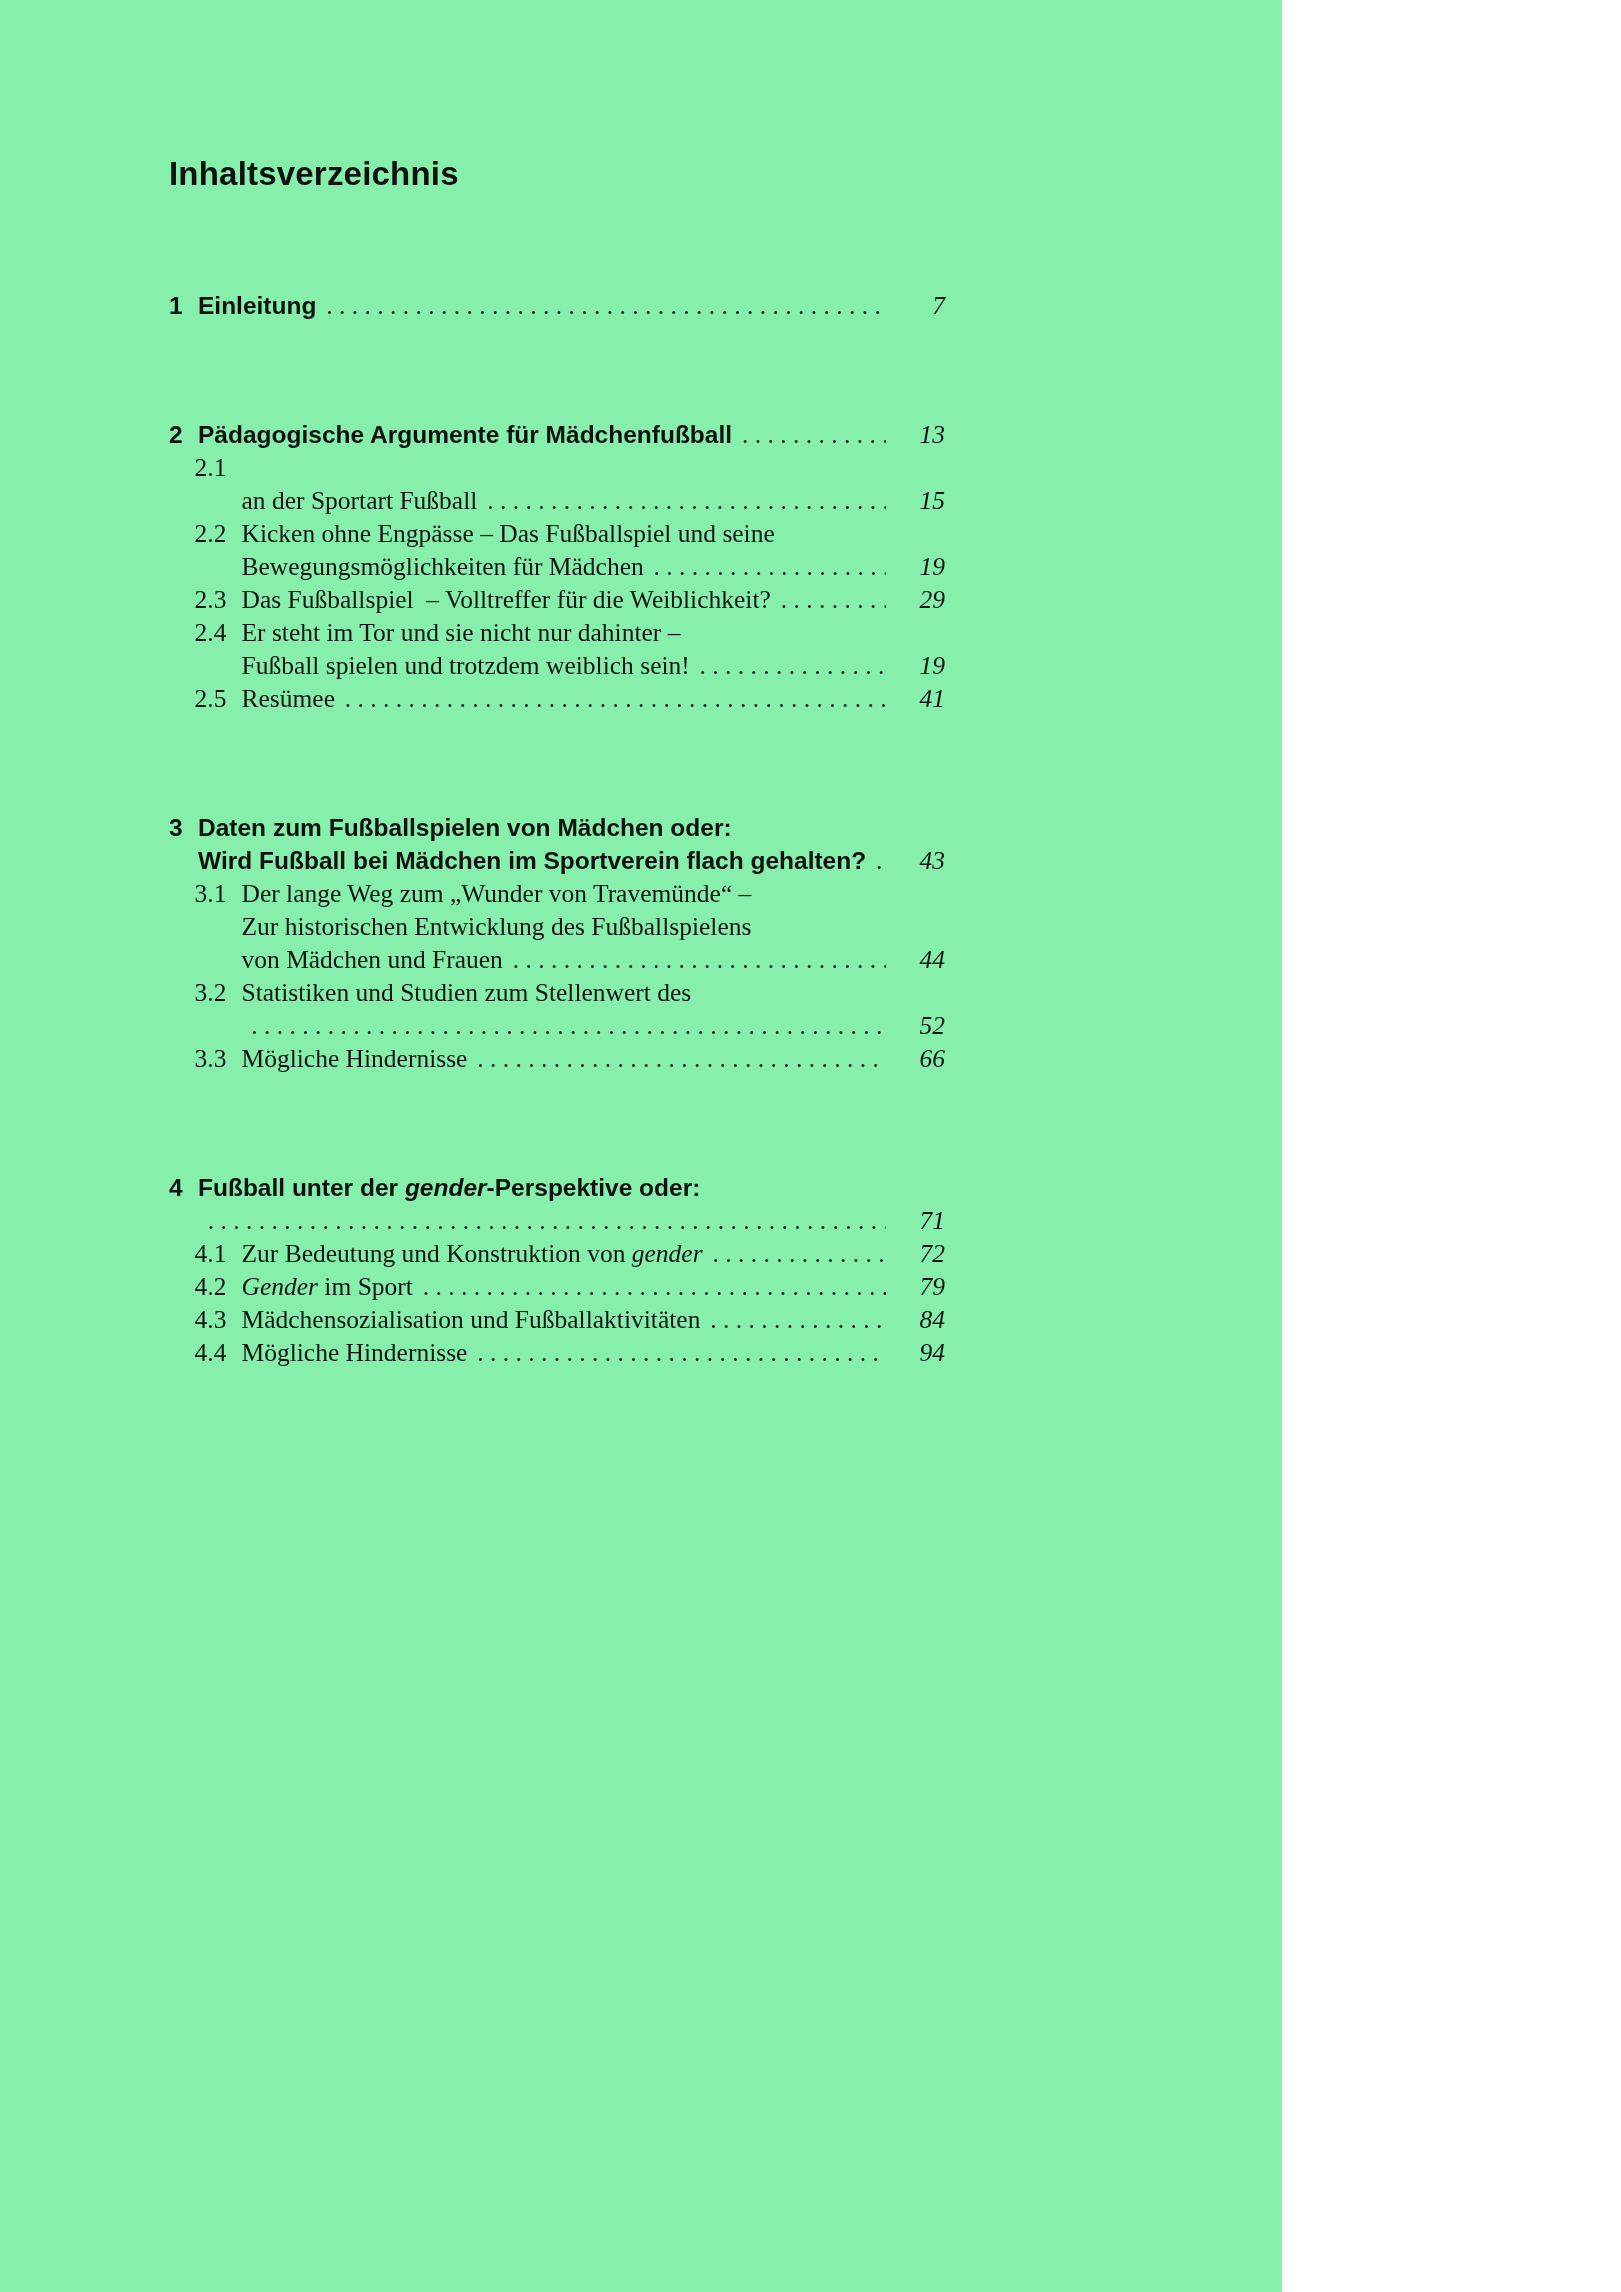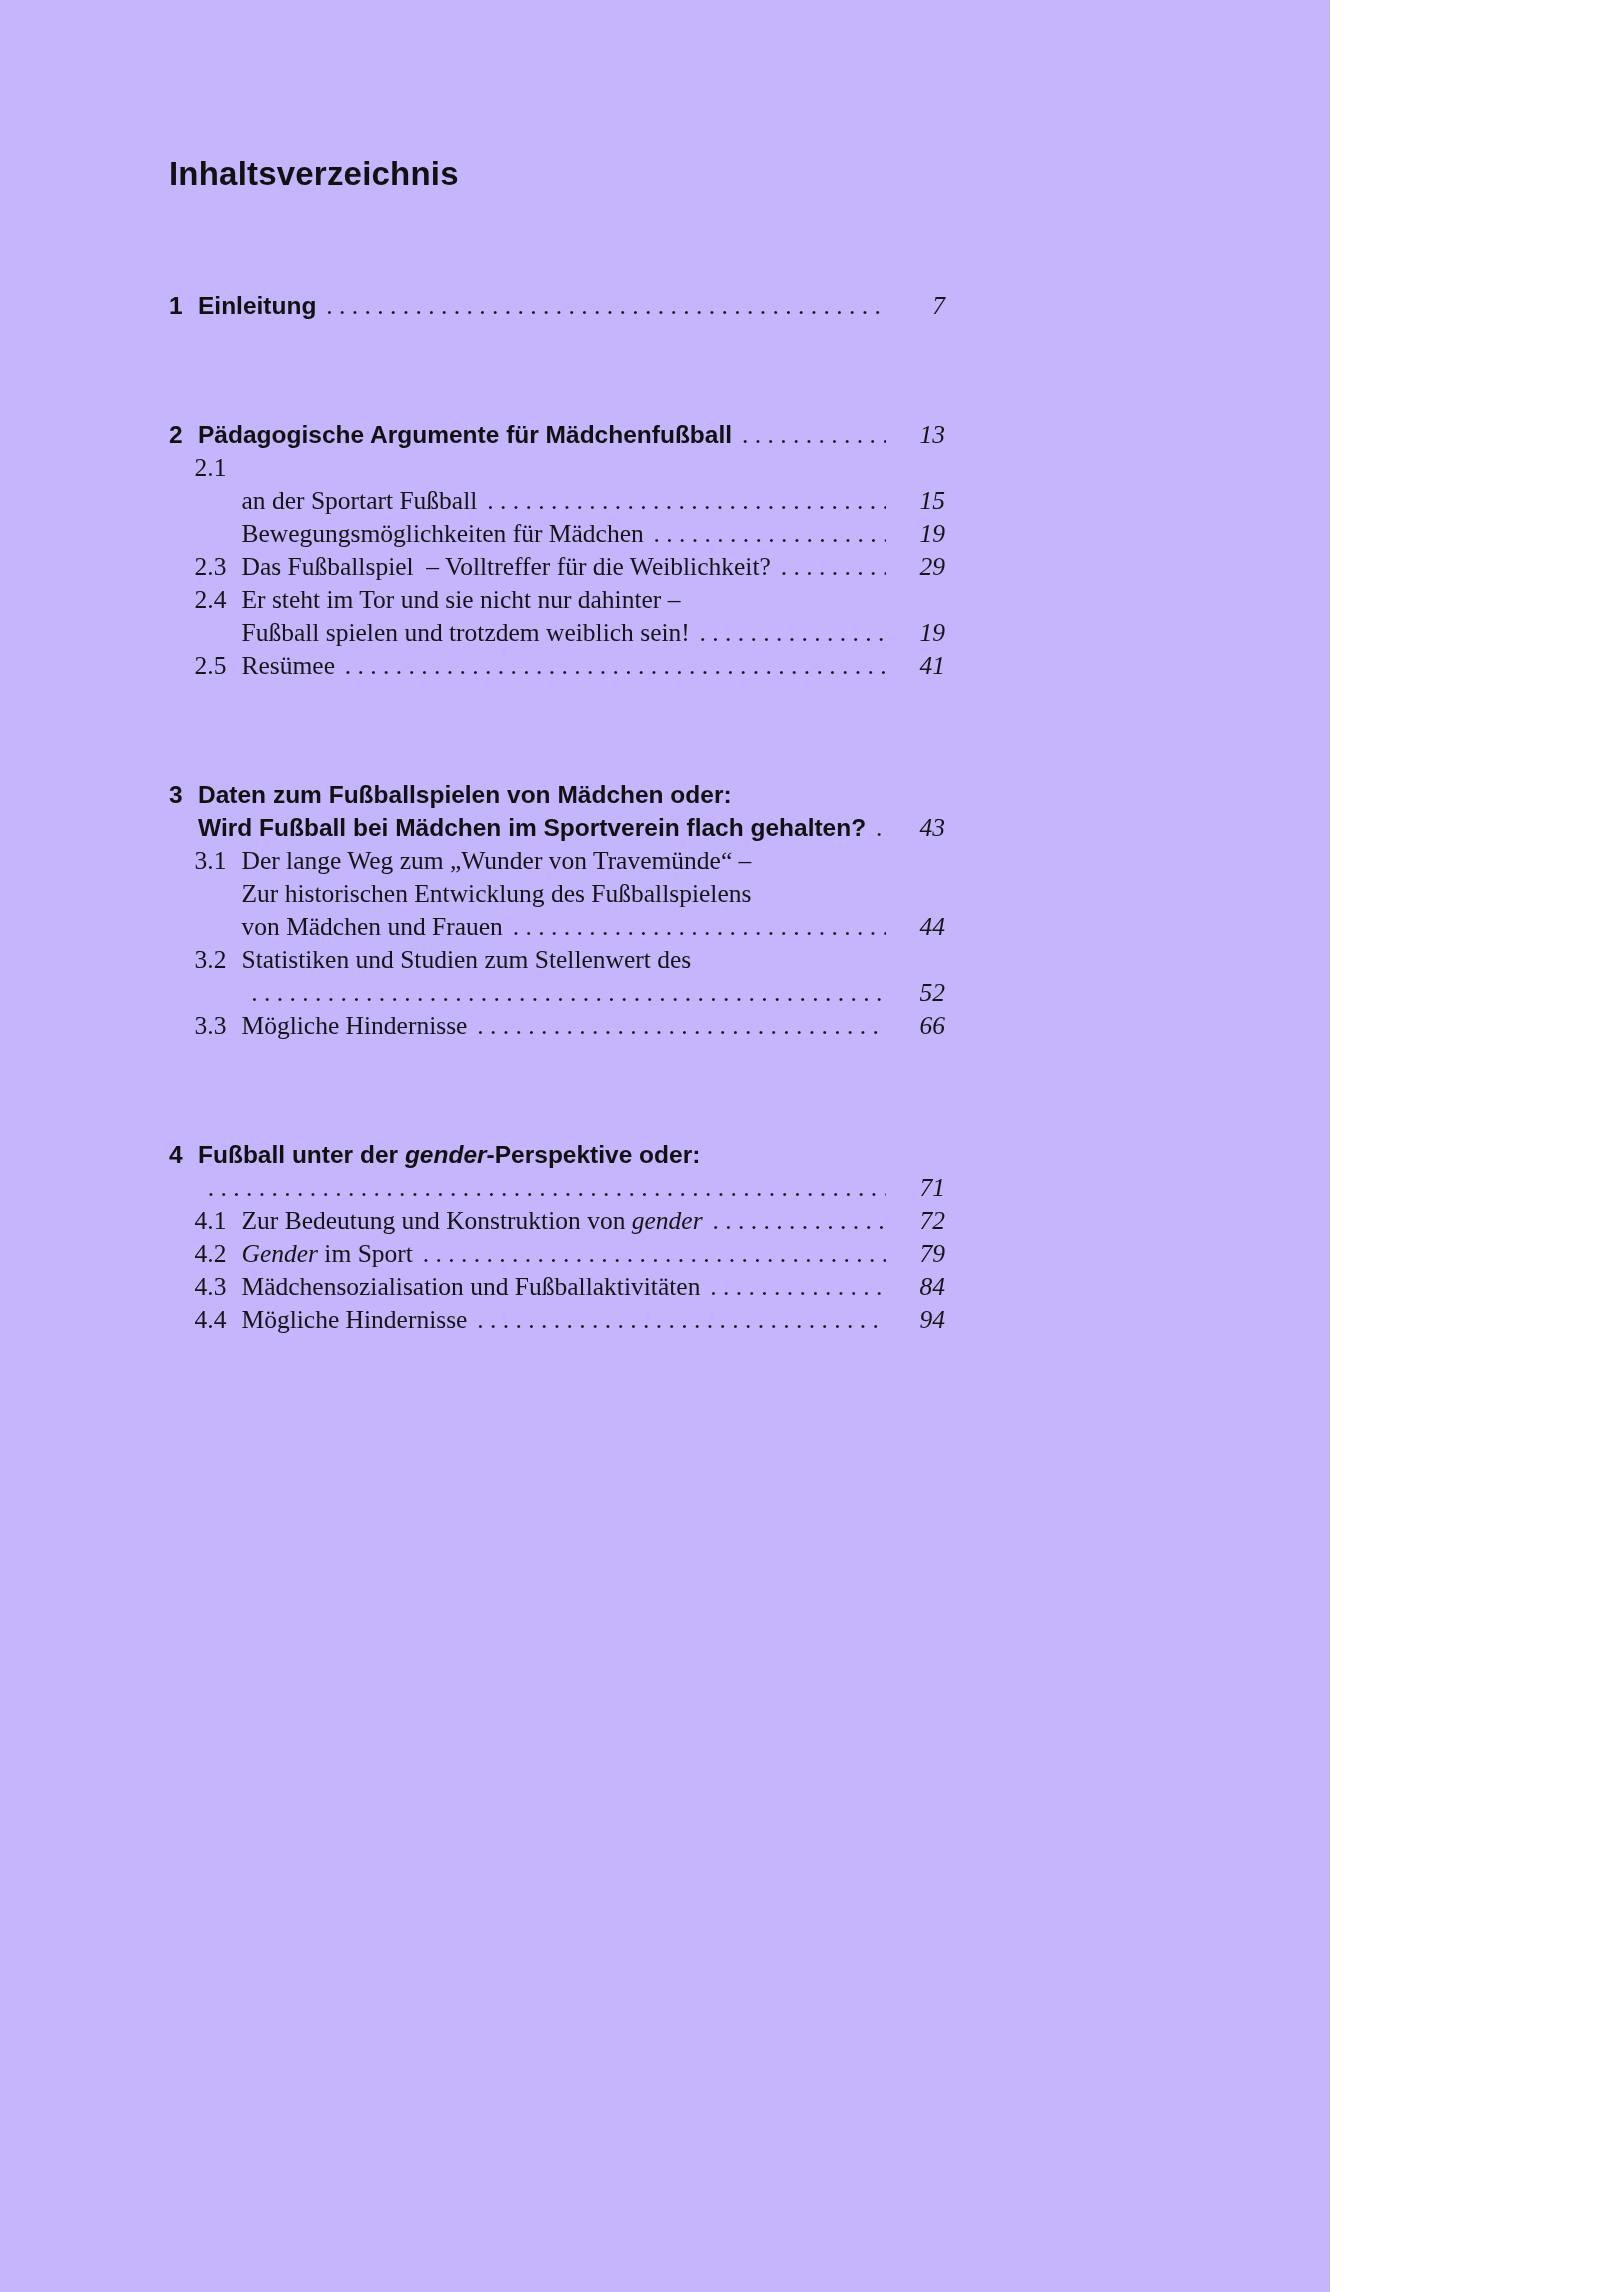--- a/index.html
+++ b/index.html
@@ -4,24 +4,23 @@
 <style>
   html, body {
     margin: 0;
     padding: 0;
     background: #ffffff;
   }
   .page {
     position: relative;
     width: 1282px;
     height: 2293px;
-    background: #c4b5fd;
+    background: #86efac;
     color: #111111;
     overflow: hidden;
-    padding-left: 48px;
   }
   .content {
     position: absolute;
     left: 169px;
     top: 155px;
     width: 776px;
   }
   .doc-title {
     font-family: "Liberation Sans", sans-serif;
     font-weight: bold;
@@ -112,20 +111,24 @@
         <div class="row l2">
           <span class="num">2.1</span>
         </div>
         <div class="row l2">
           <span class="num"></span>
           <span class="label"><span>an der Sportart Fußball</span></span>
           <span class="leader">. . . . . . . . . . . . . . . . . . . . . . . . . . . . . . . . . . . . . . . . . . . . . . . . . . . . . . . . . . . . . . . . . . . . . . . . . . . . . . . .</span>
           <span class="page-num">15</span>
         </div>
         <div class="row l2">
+          <span class="num">2.2</span>
+          <span class="label"><span>Kicken ohne Engpässe – Das Fußballspiel und seine</span></span>
+        </div>
+        <div class="row l2">
           <span class="num"></span>
           <span class="label"><span>Bewegungsmöglichkeiten für Mädchen</span></span>
           <span class="leader">. . . . . . . . . . . . . . . . . . . . . . . . . . . . . . . . . . . . . . . . . . . . . . . . . . . . . . . . . . . . . . . . . . . . . . . . . . . . . . . .</span>
           <span class="page-num">19</span>
         </div>
         <div class="row l2">
           <span class="num">2.3</span>
           <span class="label"><span>Das Fußballspiel  – Volltreffer für die Weiblichkeit?</span></span>
           <span class="leader">. . . . . . . . . . . . . . . . . . . . . . . . . . . . . . . . . . . . . . . . . . . . . . . . . . . . . . . . . . . . . . . . . . . . . . . . . . . . . . . .</span>
           <span class="page-num">29</span>

